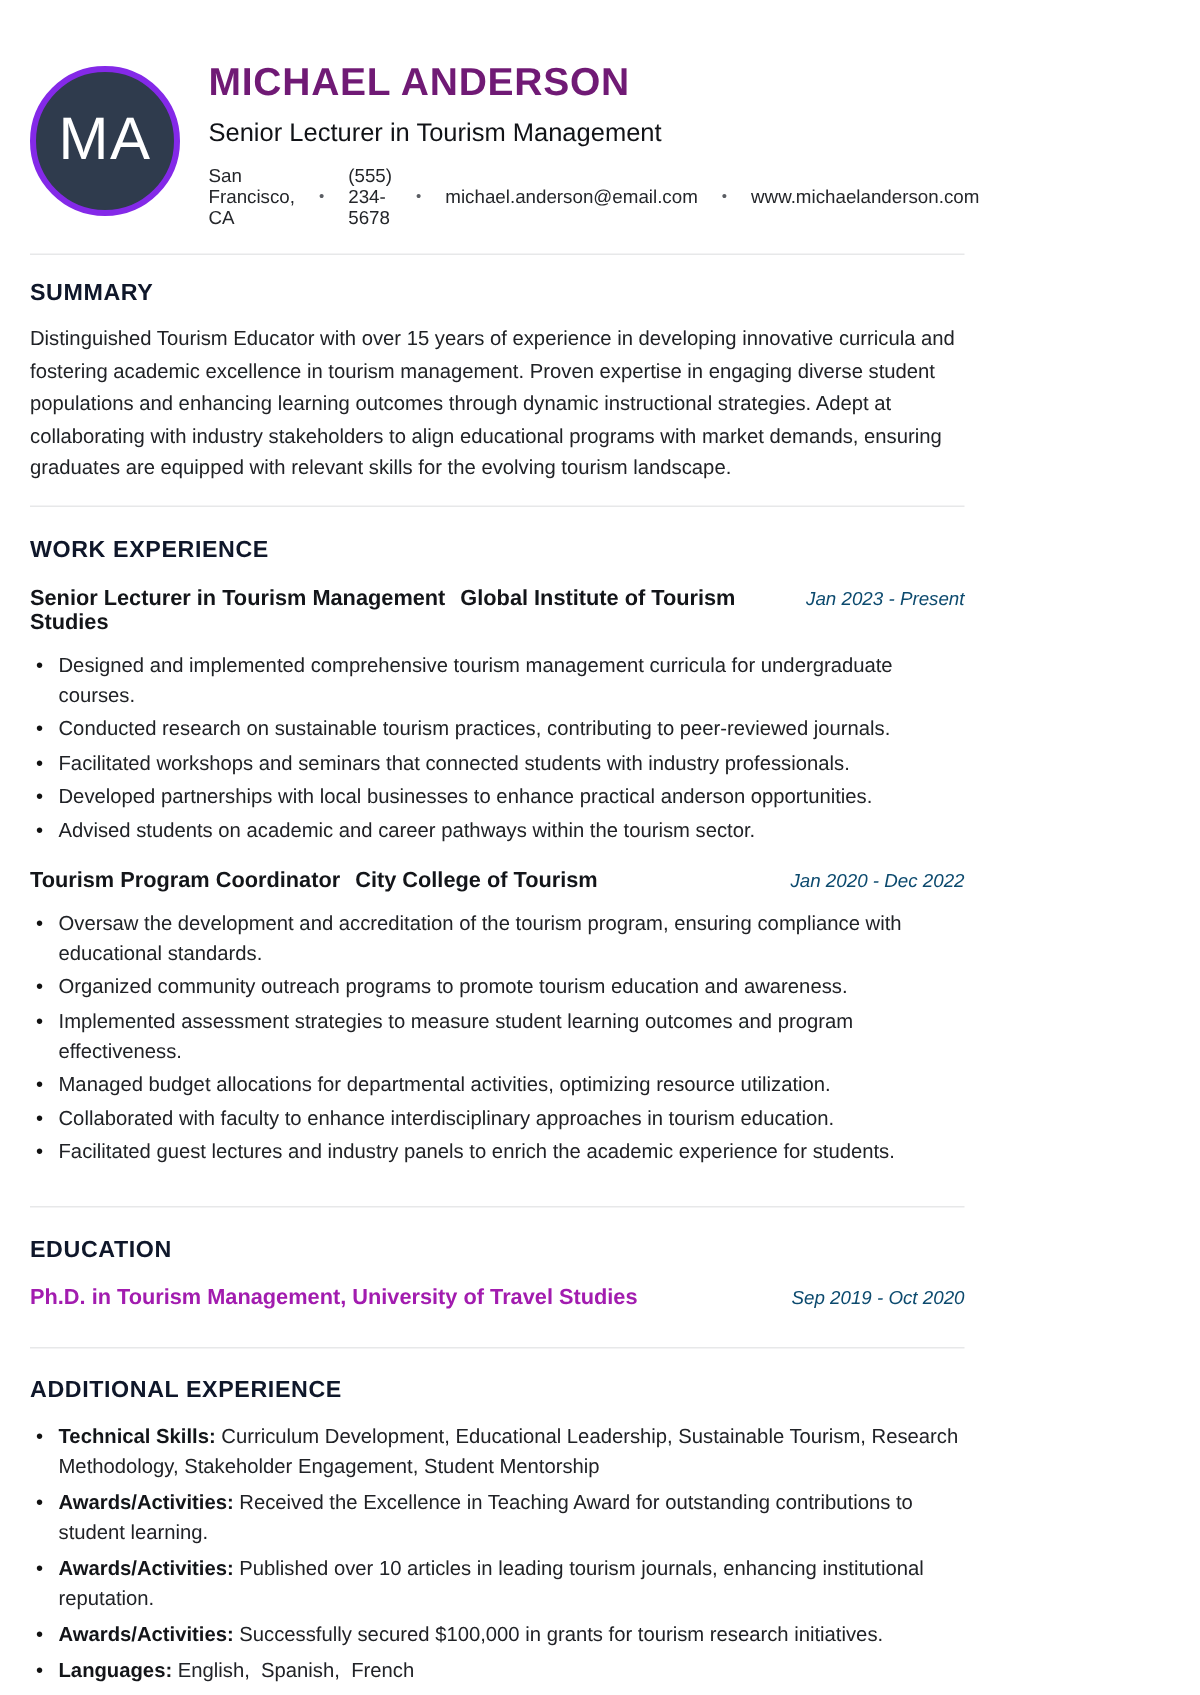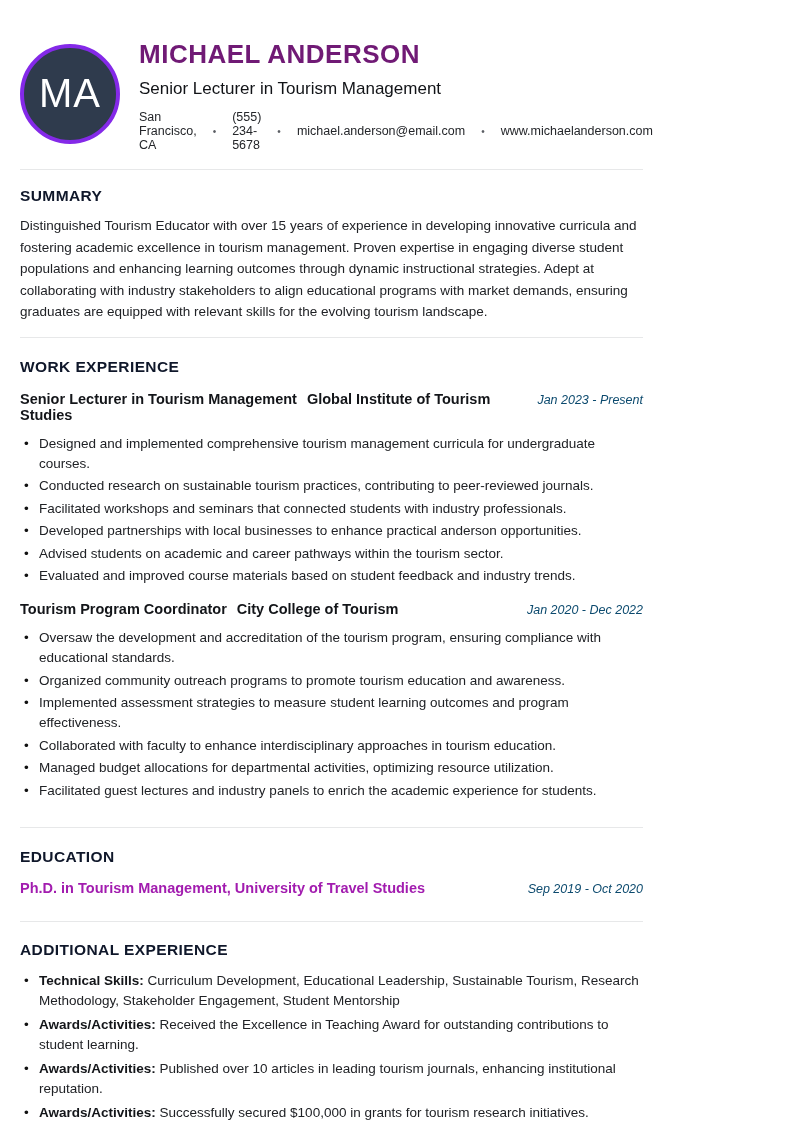--- a/index.html
+++ b/index.html
@@ -189,37 +189,36 @@
           <span>Senior Lecturer in Tourism Management</span><span class="entry-company">Global Institute of Tourism Studies</span>
         </div>
         <span class="entry-dates">Jan 2023 - Present</span>
       </div>
       <ul class="bullets">
         <li>Designed and implemented comprehensive tourism management curricula for undergraduate courses.</li>
         <li>Conducted research on sustainable tourism practices, contributing to peer-reviewed journals.</li>
         <li>Facilitated workshops and seminars that connected students with industry professionals.</li>
         <li>Developed partnerships with local businesses to enhance practical anderson opportunities.</li>
         <li>Advised students on academic and career pathways within the tourism sector.</li>
-        <li>Evaluated and improved course materials based on student feedback and industry trends.</li>
       </ul>
     </div>
 
     <div class="job">
       <div class="entry-header">
         <div class="entry-titles">
           <span>Tourism Program Coordinator</span><span class="entry-company">City College of Tourism</span>
         </div>
         <span class="entry-dates">Jan 2020 - Dec 2022</span>
       </div>
       <ul class="bullets">
         <li>Oversaw the development and accreditation of the tourism program, ensuring compliance with educational standards.</li>
         <li>Organized community outreach programs to promote tourism education and awareness.</li>
         <li>Implemented assessment strategies to measure student learning outcomes and program effectiveness.</li>
+        <li>Managed budget allocations for departmental activities, optimizing resource utilization.</li>
         <li>Collaborated with faculty to enhance interdisciplinary approaches in tourism education.</li>
-        <li>Managed budget allocations for departmental activities, optimizing resource utilization.</li>
         <li>Facilitated guest lectures and industry panels to enrich the academic experience for students.</li>
       </ul>
     </div>
   </section>
 
   <div class="divider d3"></div>
 
   <section class="education-section">
     <h2 class="section-heading">EDUCATION</h2>
     <div class="entry-header edu-entry">

